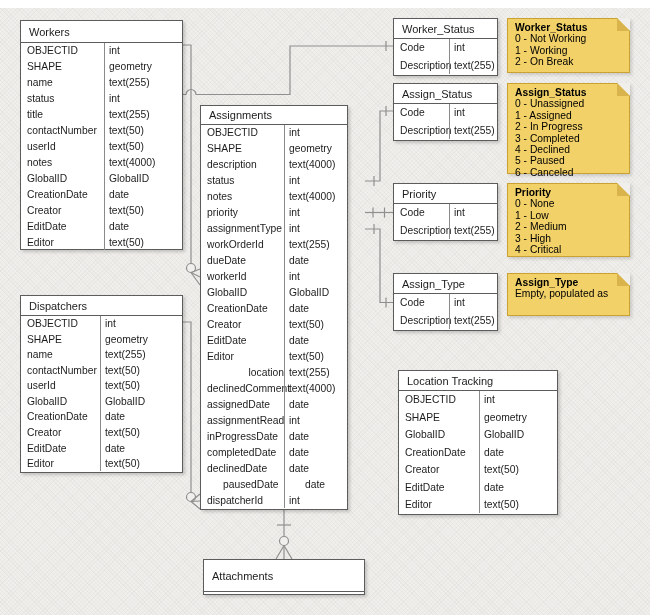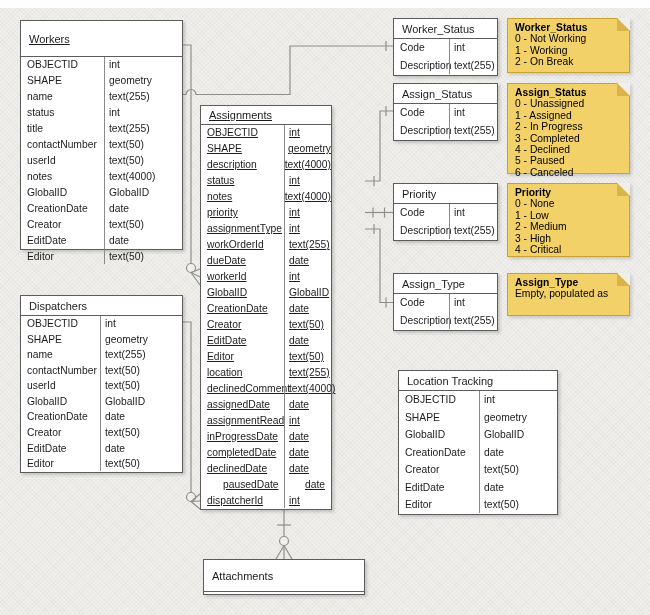--- a/index.html
+++ b/index.html
@@ -98,21 +98,21 @@
         <path d="M284,510 V536.5"></path>
         <line x1="277" y1="525" x2="291" y2="525"></line>
         <circle cx="284" cy="541" r="4.5" fill="#f1efec"></circle>
         <line x1="284" y1="545.5" x2="276" y2="559"></line>
         <line x1="284" y1="545.5" x2="284" y2="559"></line>
         <line x1="284" y1="545.5" x2="292" y2="559"></line>
       </g>
     </svg>
   <div id="shapes">
       <div class="tbl" style="left: 20px; top: 20px; width: 163px; height: 230px;">
-        <div class="tbl-header" style="height: 36px; text-decoration: underline;">
+        <div class="tbl-header" style="height: 22px;">
           <span>Workers</span>
         </div>
         <div class="tbl-body" style="height: 207.3px;">
           <div class="tbl-row">
             <span class="cell-label" style="width: 83px;">OBJECTID</span>
             <span class="cell-type">int</span>
           </div>
           <div class="tbl-row">
             <span class="cell-label" style="width: 83px;">SHAPE</span>
             <span class="cell-type">geometry</span>
@@ -205,21 +205,21 @@
             <span class="cell-label" style="width: 79px;">EditDate</span>
             <span class="cell-type">date</span>
           </div>
           <div class="tbl-row">
             <span class="cell-label" style="width: 79px;">Editor</span>
             <span class="cell-type">text(50)</span>
           </div>
           <div class="col-divider" style="left: 79px;"></div>
         </div>
       </div>
-      <div class="tbl" style="left: 200px; top: 105px; width: 132px; height: 405px; text-decoration: underline;">
+      <div class="tbl" style="left: 200px; top: 105px; width: 148px; height: 405px;">
         <div class="tbl-header" style="height: 19px;">
           <span>Assignments</span>
         </div>
         <div class="tbl-body" style="height: 383.3px;">
           <div class="tbl-row">
             <span class="cell-label" style="width: 83px;">OBJECTID</span>
             <span class="cell-type">int</span>
           </div>
           <div class="tbl-row">
             <span class="cell-label" style="width: 83px;">SHAPE</span>
@@ -271,21 +271,21 @@
           </div>
           <div class="tbl-row">
             <span class="cell-label" style="width: 83px;">EditDate</span>
             <span class="cell-type">date</span>
           </div>
           <div class="tbl-row">
             <span class="cell-label" style="width: 83px;">Editor</span>
             <span class="cell-type">text(50)</span>
           </div>
           <div class="tbl-row">
-            <span class="cell-label" style="width: 83px;">location</span>
+            <span class="cell-label" style="width: 83px; text-align: right;">location</span>
             <span class="cell-type">text(255)</span>
           </div>
           <div class="tbl-row">
             <span class="cell-label" style="width: 83px;">declinedComment</span>
             <span class="cell-type">text(4000)</span>
           </div>
           <div class="tbl-row">
             <span class="cell-label" style="width: 83px;">assignedDate</span>
             <span class="cell-type">date</span>
           </div>

